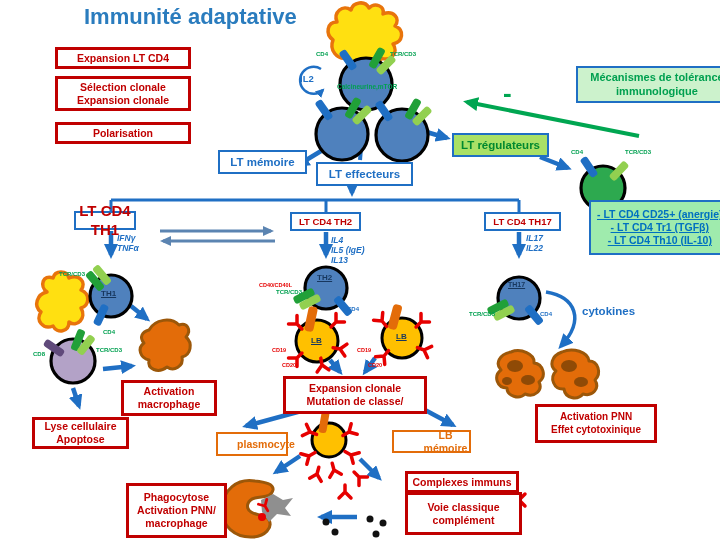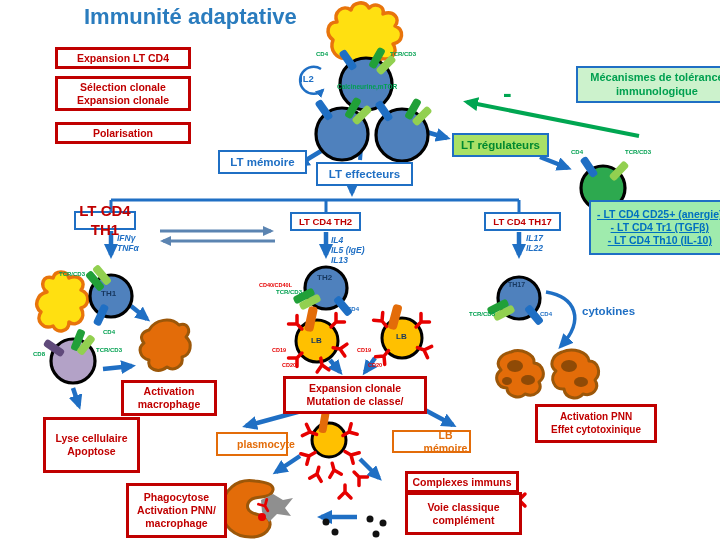--- a/index.html
+++ b/index.html
@@ -17,21 +17,21 @@
   .tblue{color:var(--accent-blue);}
   .paleg{background:var(--pale-green-bg);color:var(--green-text);}
   .lime{background:var(--lime-bg);color:var(--lime-text);}
   .cd25{background:var(--cd25-bg);color:var(--cd25-text);justify-content:flex-start;
         text-align:center;padding:2px 6px;text-decoration:underline;}
   .orangeb{border:2.5px solid var(--orange);color:var(--orange);padding-left:28px;}
   .lab{position:absolute;z-index:2;white-space:pre-line;font-weight:bold;line-height:1.2;}
   .g6{font-size:6px;color:var(--green-text);}
   .b6{font-size:6px;color:var(--accent-blue);}
   .r5{font-size:5.5px;color:var(--antibody-red);}
-  .cn{font-size:8px;color:var(--navy);}
+  .cn{font-size:8px;color:var(--navy);text-decoration:underline;}
   .cy{font-size:8.5px;color:var(--accent-blue);font-style:italic;}
   .il2{font-size:9.5px;color:var(--accent-blue);}
   .cytok{font-size:11.5px;color:var(--accent-blue);}
   .minus{font-size:26px;color:var(--green-arrow);line-height:0.6;}
   
   .cellB{fill:var(--cell-blue);stroke:#000;stroke-width:3.2;}
   .cellG{fill:var(--treg-green);stroke:#000;stroke-width:3.2;}
   .cellP{fill:var(--purple-cell);stroke:#000;stroke-width:3.2;}
   .cellY{fill:var(--gold);stroke:#000;stroke-width:3;}
   .blobY{fill:var(--yellow);stroke:#E8740C;stroke-width:3.5;stroke-linejoin:round;}
@@ -251,21 +251,21 @@
 - LT CD4 Th10 (IL-10)</div>
 
 <div class="box blueb tblue" style="left:189px;top:150px;width:89px;height:24px;font-size:11.5px">LT mémoire</div>
 <div class="box blueb tblue" style="left:287px;top:162px;width:97px;height:24px;font-size:11.5px">LT effecteurs</div>
 <div class="box blueb tred" style="left:45px;top:211px;width:62px;height:19px;font-size:15px">LT CD4 TH1</div>
 <div class="box blueb tred" style="left:261px;top:212px;width:71px;height:19px;font-size:9.5px">LT CD4 TH2</div>
 <div class="box blueb tred" style="left:455px;top:212px;width:77px;height:19px;font-size:9.5px">LT CD4 TH17</div>
 
 <div class="box redb" style="left:92px;top:380px;width:96px;height:36px;font-size:10.5px">Activation
 macrophage</div>
-<div class="box redb" style="left:14px;top:417px;width:97px;height:56px;font-size:10.5px">Lyse cellulaire
+<div class="box redb" style="left:3px;top:417px;width:97px;height:32px;font-size:10.5px">Lyse cellulaire
 Apoptose</div>
 <div class="box orangeb" style="left:187px;top:432px;width:72px;height:24px;font-size:10.5px">plasmocyte</div>
 <div class="box redb" style="left:97px;top:483px;width:101px;height:55px;font-size:10.5px">Phagocytose
 Activation PNN/
 macrophage</div>
 <div class="box redb" style="left:254px;top:376px;width:144px;height:38px;font-size:10.5px">Expansion clonale
 Mutation de classe/</div>
 <div class="box orangeb" style="left:363px;top:430px;width:79px;height:23px;font-size:10.5px">LB mémoire</div>
 <div class="box redb" style="left:506px;top:404px;width:122px;height:39px;font-size:10px">Activation PNN
 Effet cytotoxinique</div>

